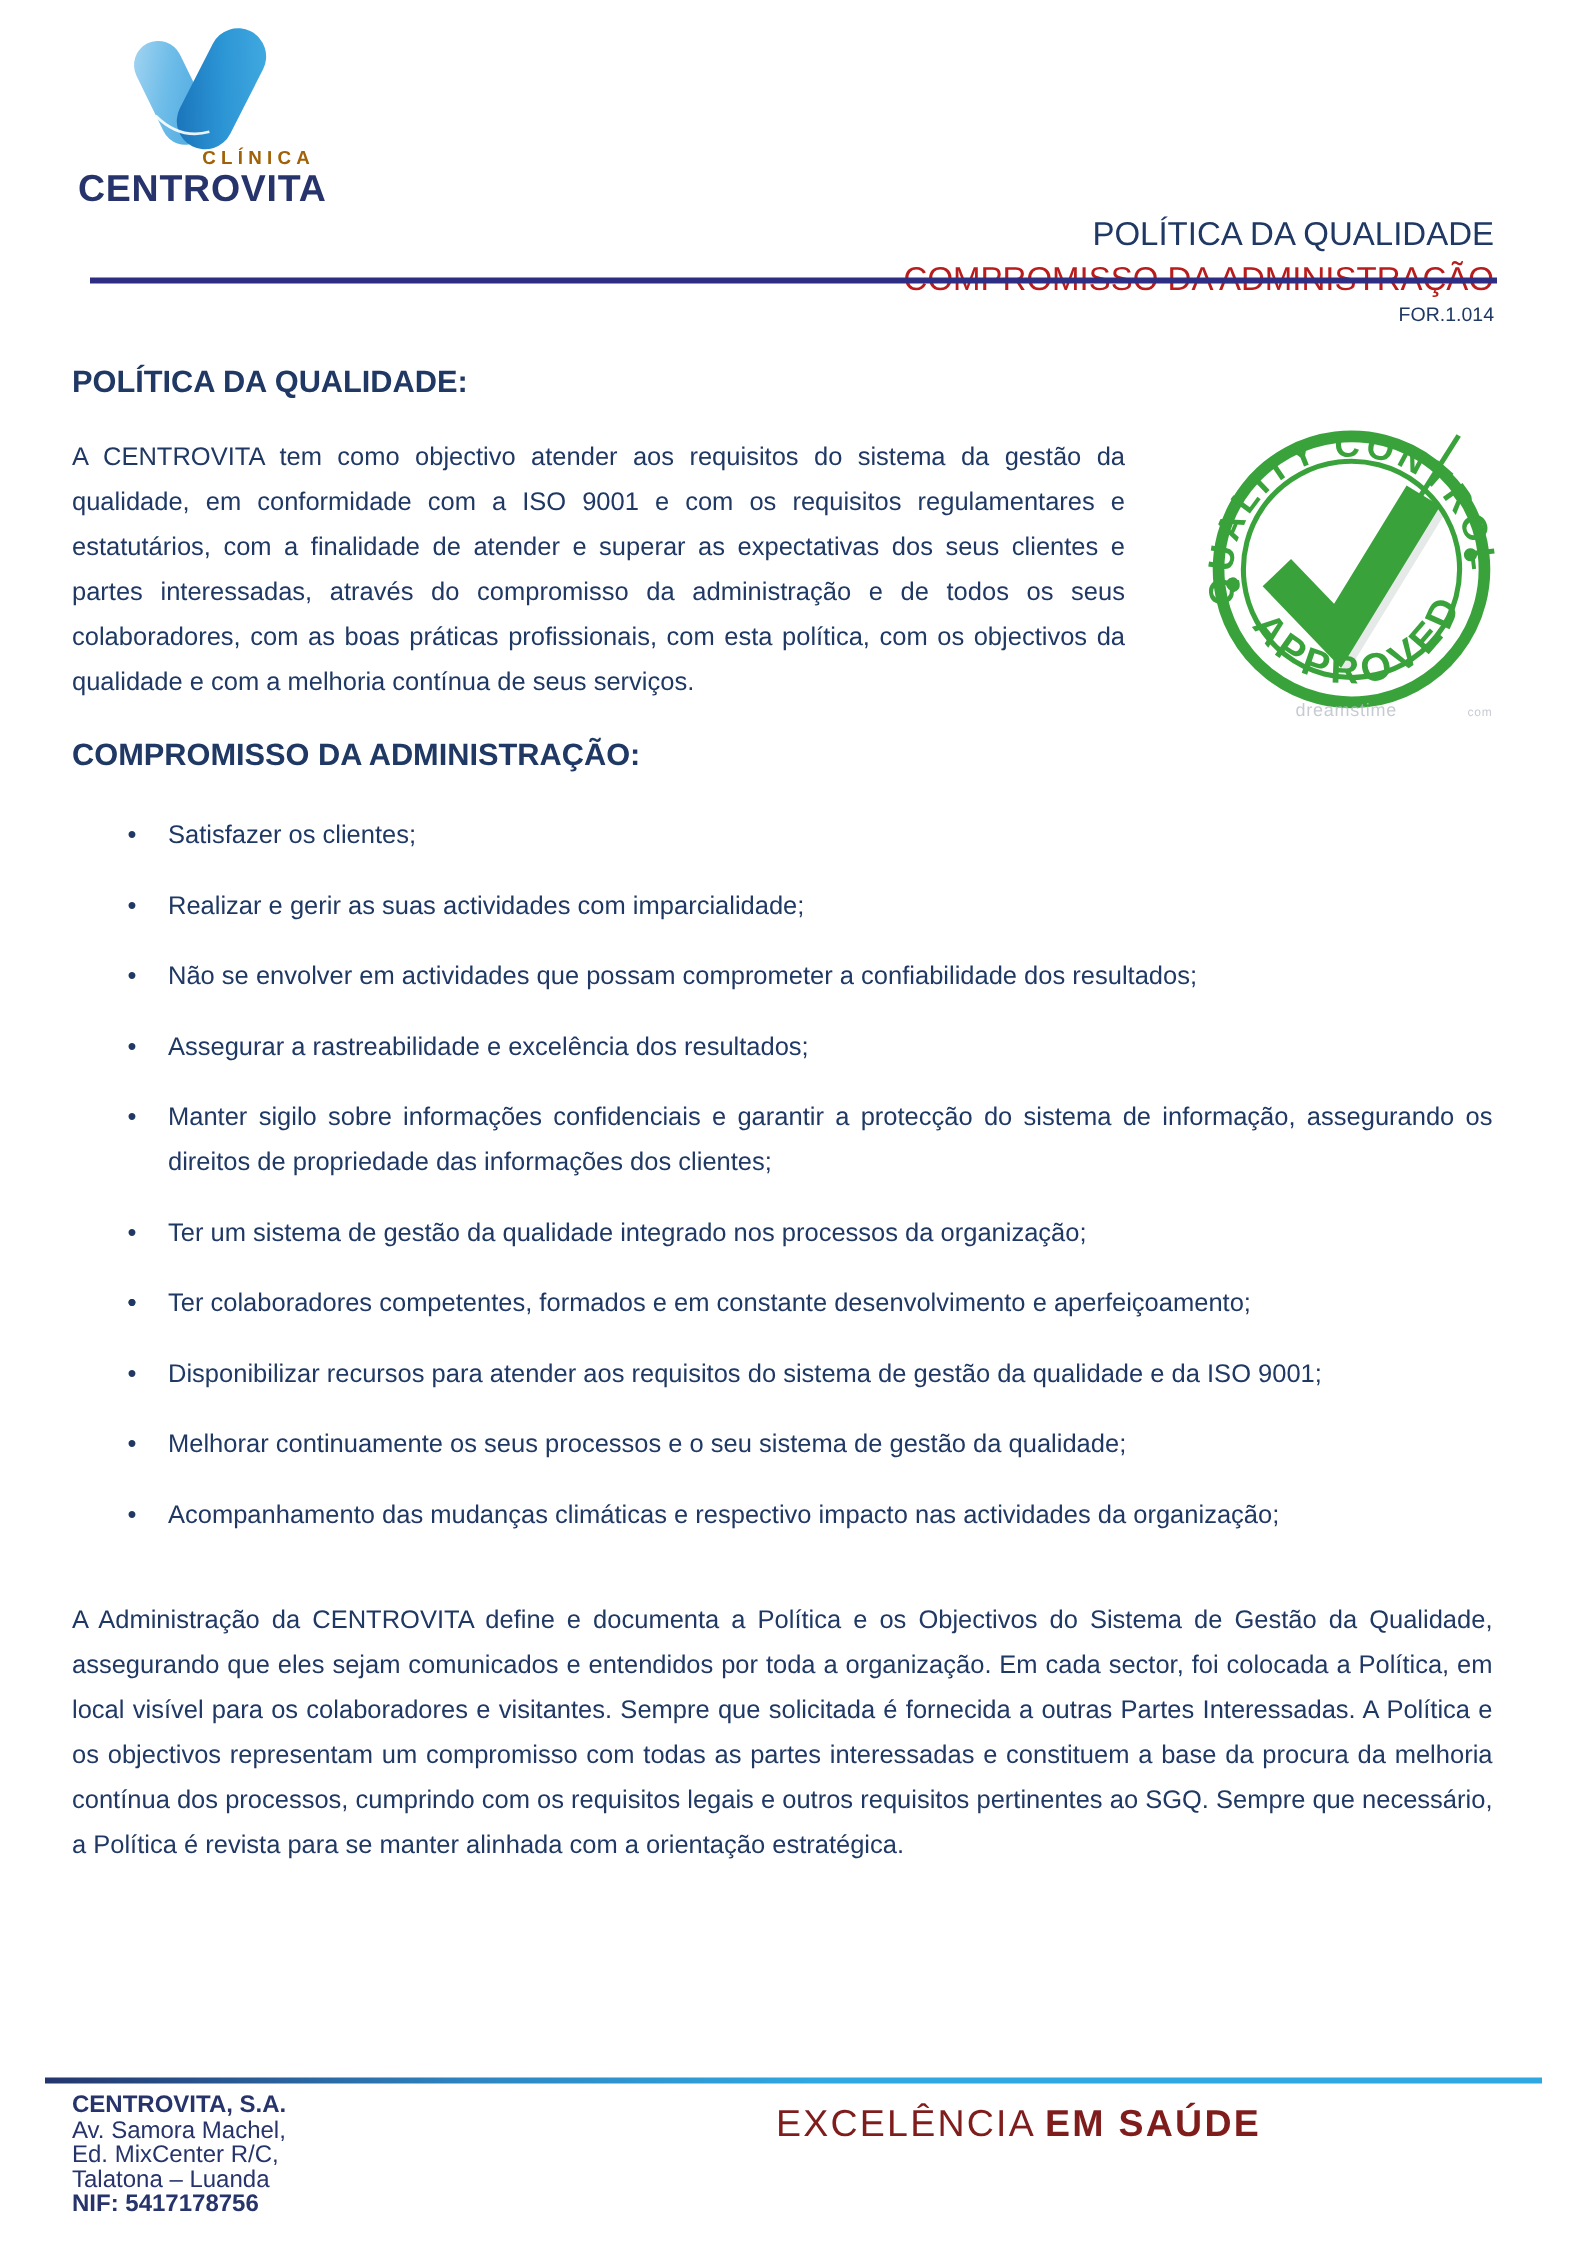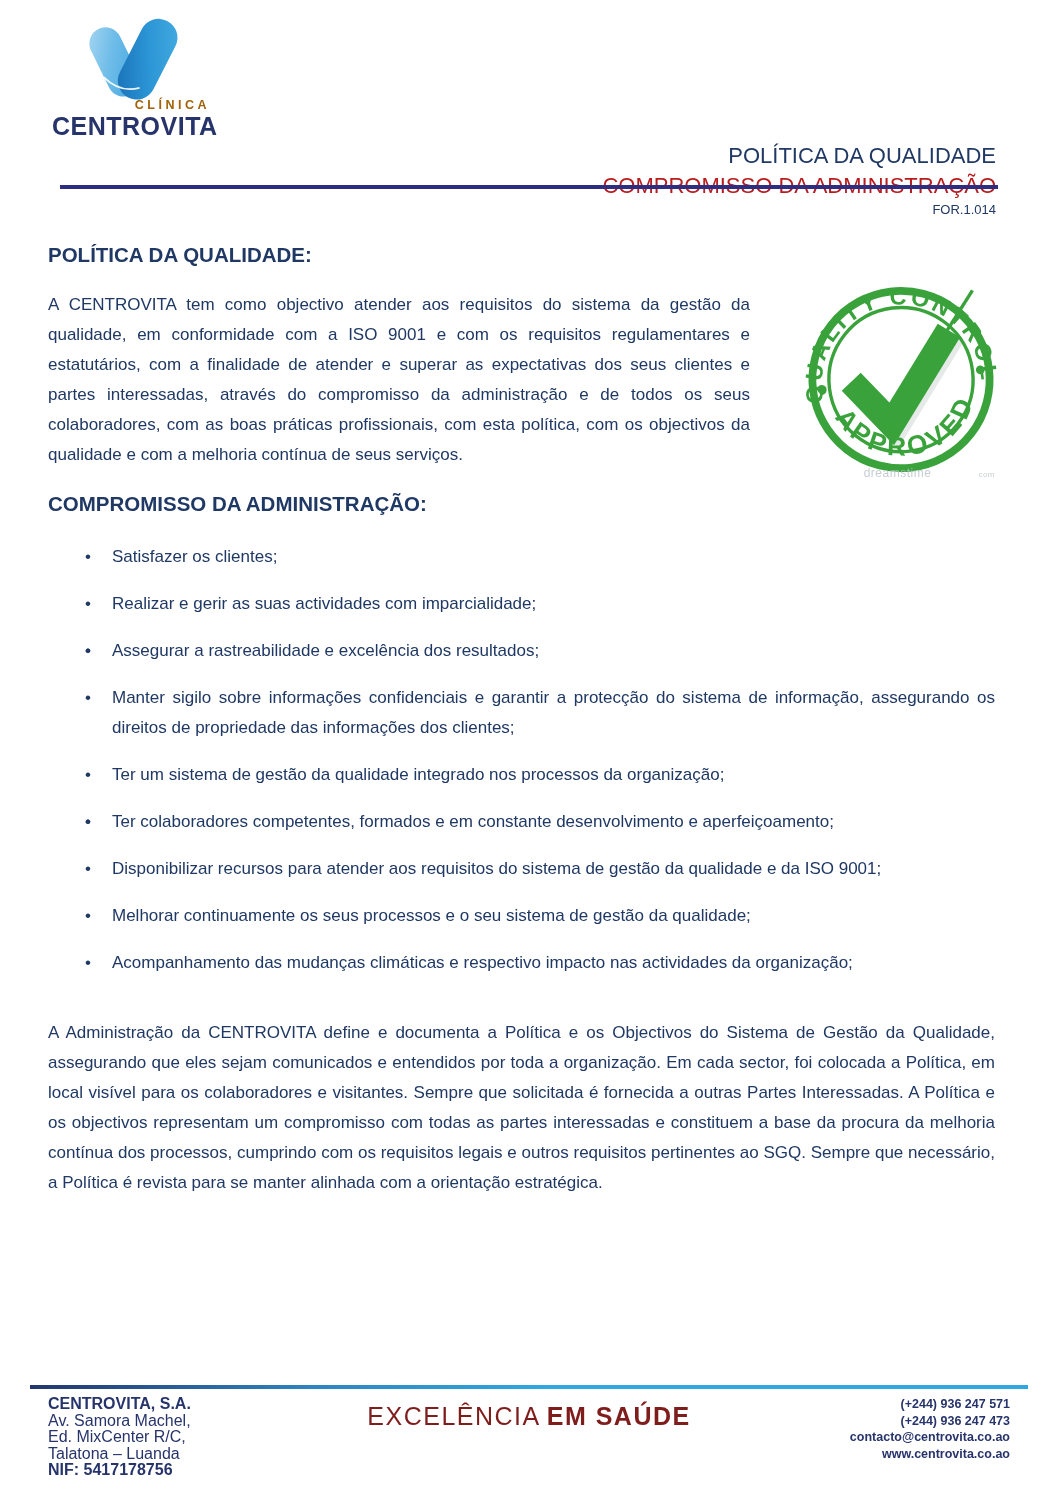--- a/index.html
+++ b/index.html
@@ -130,21 +130,21 @@
           <span>dreamstime</span><span class="wm-small">com</span>
         </div>
       </div>
     </div>
 
     <h2 class="section-heading commit-heading">COMPROMISSO DA ADMINISTRAÇÃO:</h2>
 
     <ul class="commit-list">
       <li><span class="dot">•</span><span>Satisfazer os clientes;</span></li>
       <li><span class="dot">•</span><span>Realizar e gerir as suas actividades com imparcialidade;</span></li>
-      <li><span class="dot">•</span></li>
+      <li><span class="dot">•</span><span>Não se envolver em actividades que possam comprometer a confiabilidade dos resultados;</span></li>
       <li><span class="dot">•</span><span>Assegurar a rastreabilidade e excelência dos resultados;</span></li>
       <li><span class="dot">•</span><span>Manter sigilo sobre informações confidenciais e garantir a protecção do sistema de informação, assegurando os direitos de propriedade das informações dos clientes;</span></li>
       <li><span class="dot">•</span><span>Ter um sistema de gestão da qualidade integrado nos processos da organização;</span></li>
       <li><span class="dot">•</span></li>
       <li><span class="dot">•</span><span>Ter colaboradores competentes, formados e em constante desenvolvimento e aperfeiçoamento;</span></li>
       <li><span class="dot">•</span><span>Disponibilizar recursos para atender aos requisitos do sistema de gestão da qualidade e da ISO 9001;</span></li>
       <li><span class="dot">•</span><span>Melhorar continuamente os seus processos e o seu sistema de gestão da qualidade;</span></li>
       <li><span class="dot">•</span><span>Acompanhamento das mudanças climáticas e respectivo impacto nas actividades da organização;</span></li>
     </ul>
 
@@ -159,22 +159,16 @@
         <div>Av. Samora Machel,</div>
         <div>Ed. MixCenter R/C,</div>
         <div>Talatona – Luanda</div>
         <div class="bold">NIF: 5417178756</div>
       </div>
       <div class="f-center">
         <span class="slogan">
           <span class="s1">EXCELÊNCIA</span><span class="s2">EM SAÚDE</span>
         </span>
       </div>
-      <div class="f-right">
-        <div>(+244) 936 247 571</div>
-        <div>(+244) 936 247 473</div>
-        <div>contacto@centrovita.co.ao</div>
-        <div>www.centrovita.co.ao</div>
-      </div>
     </div>
   </div>
 
 </div>
 
 </body></html>

